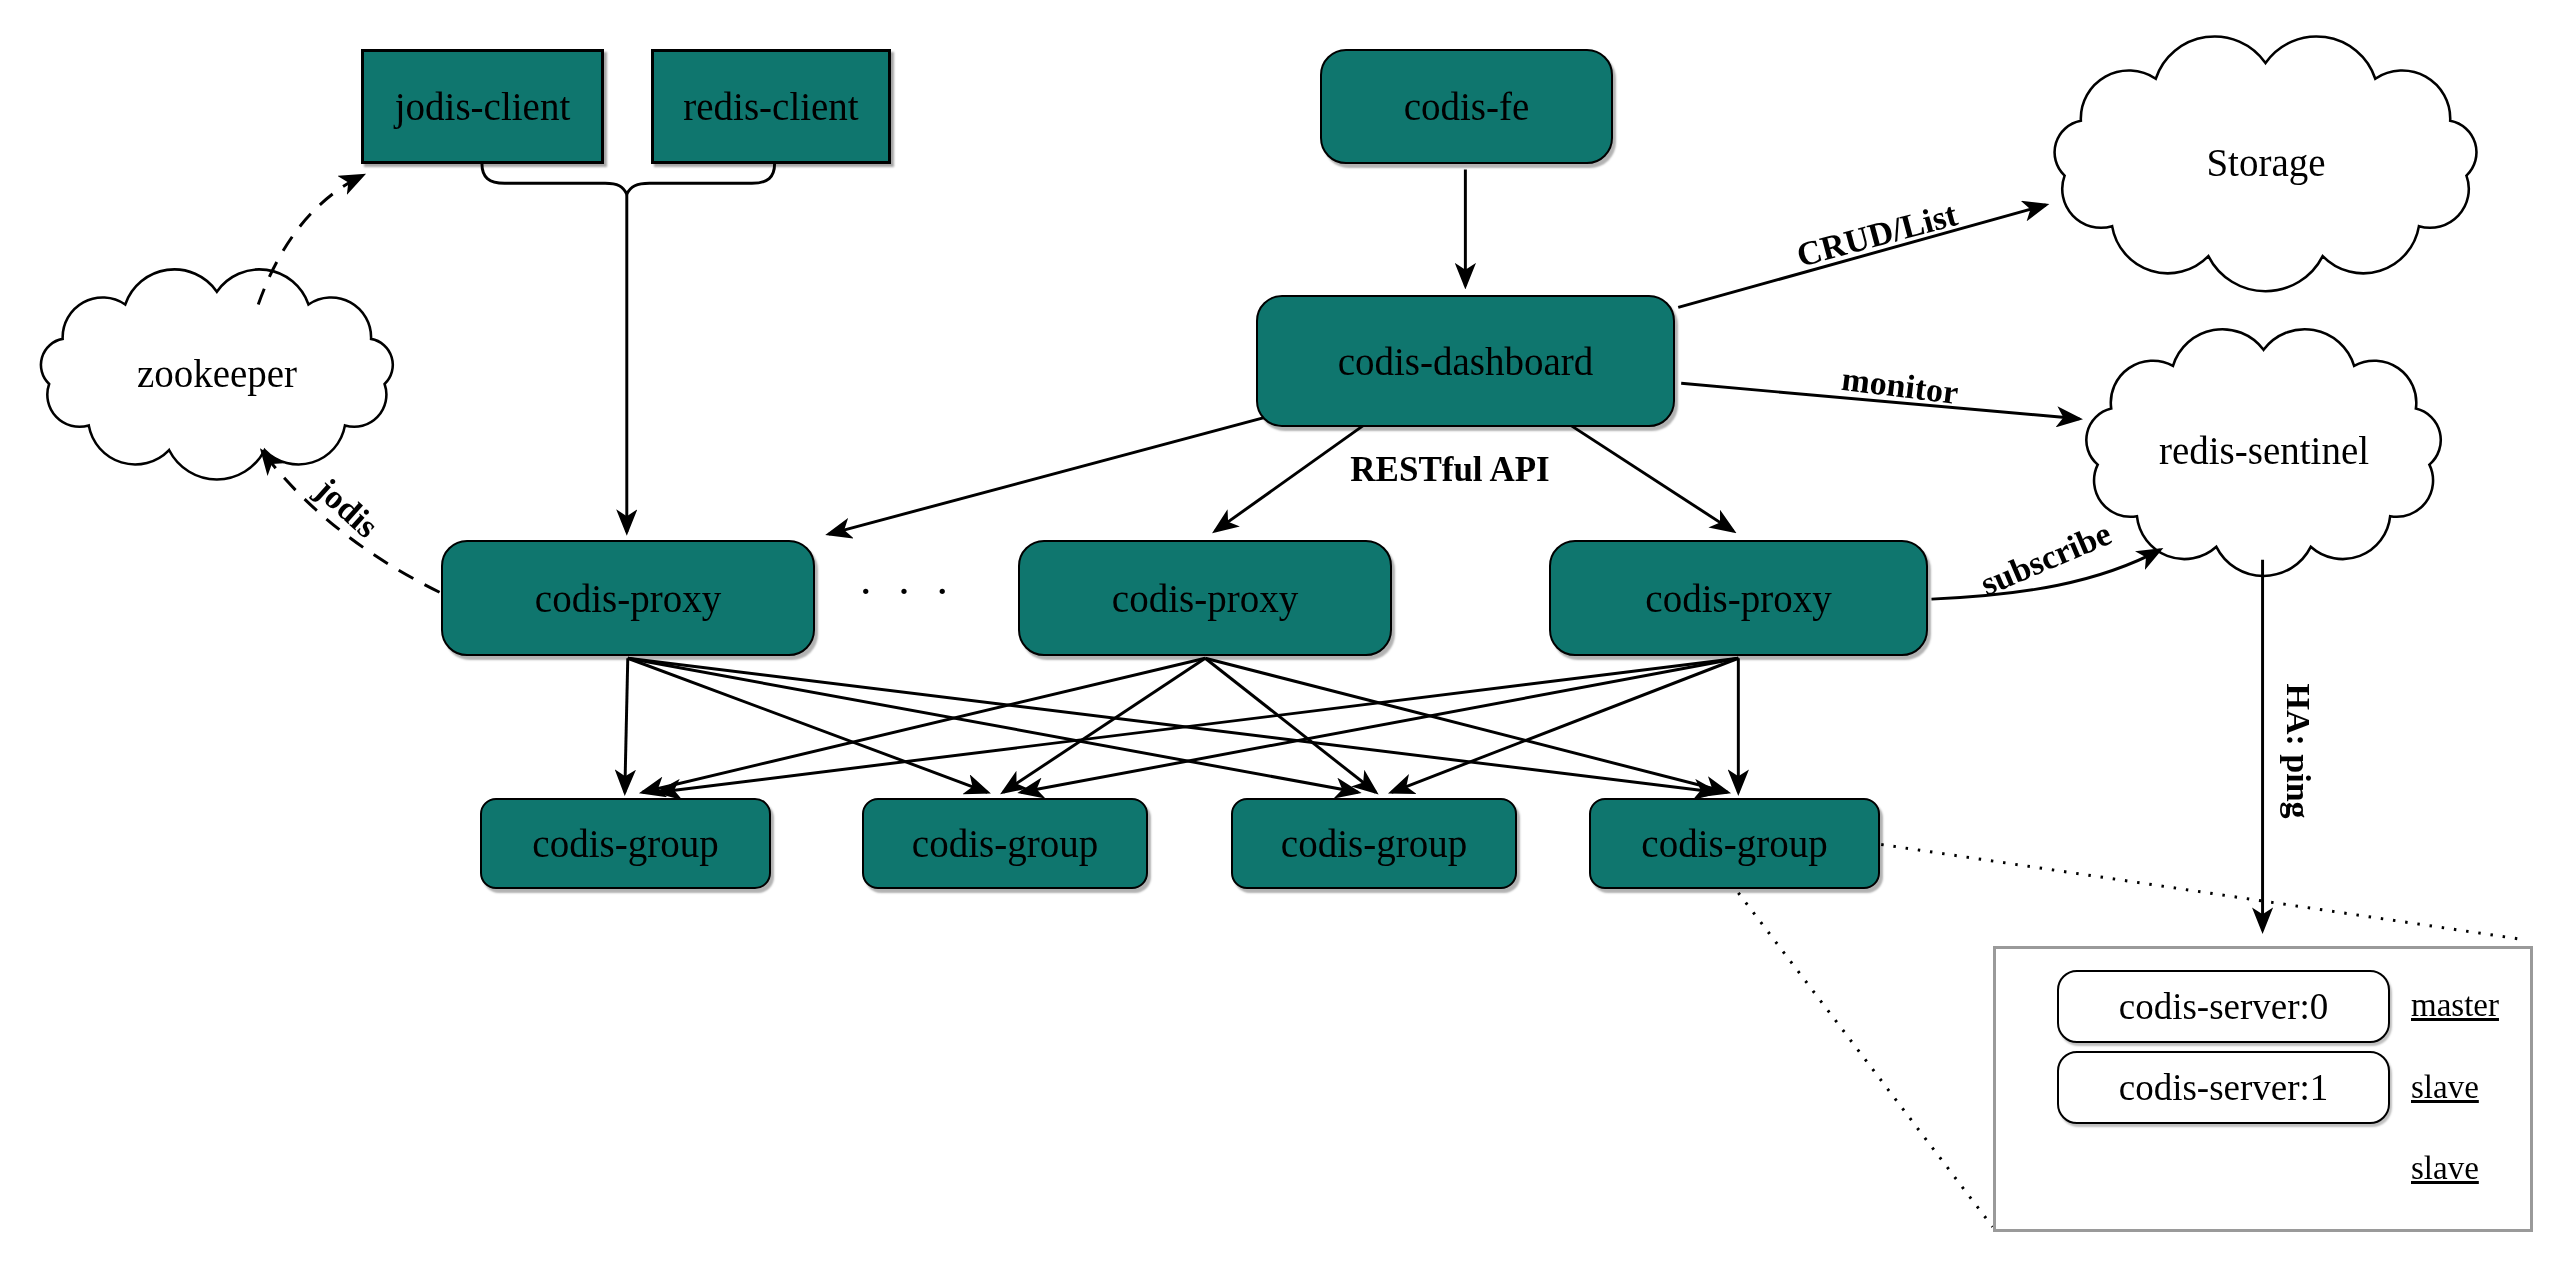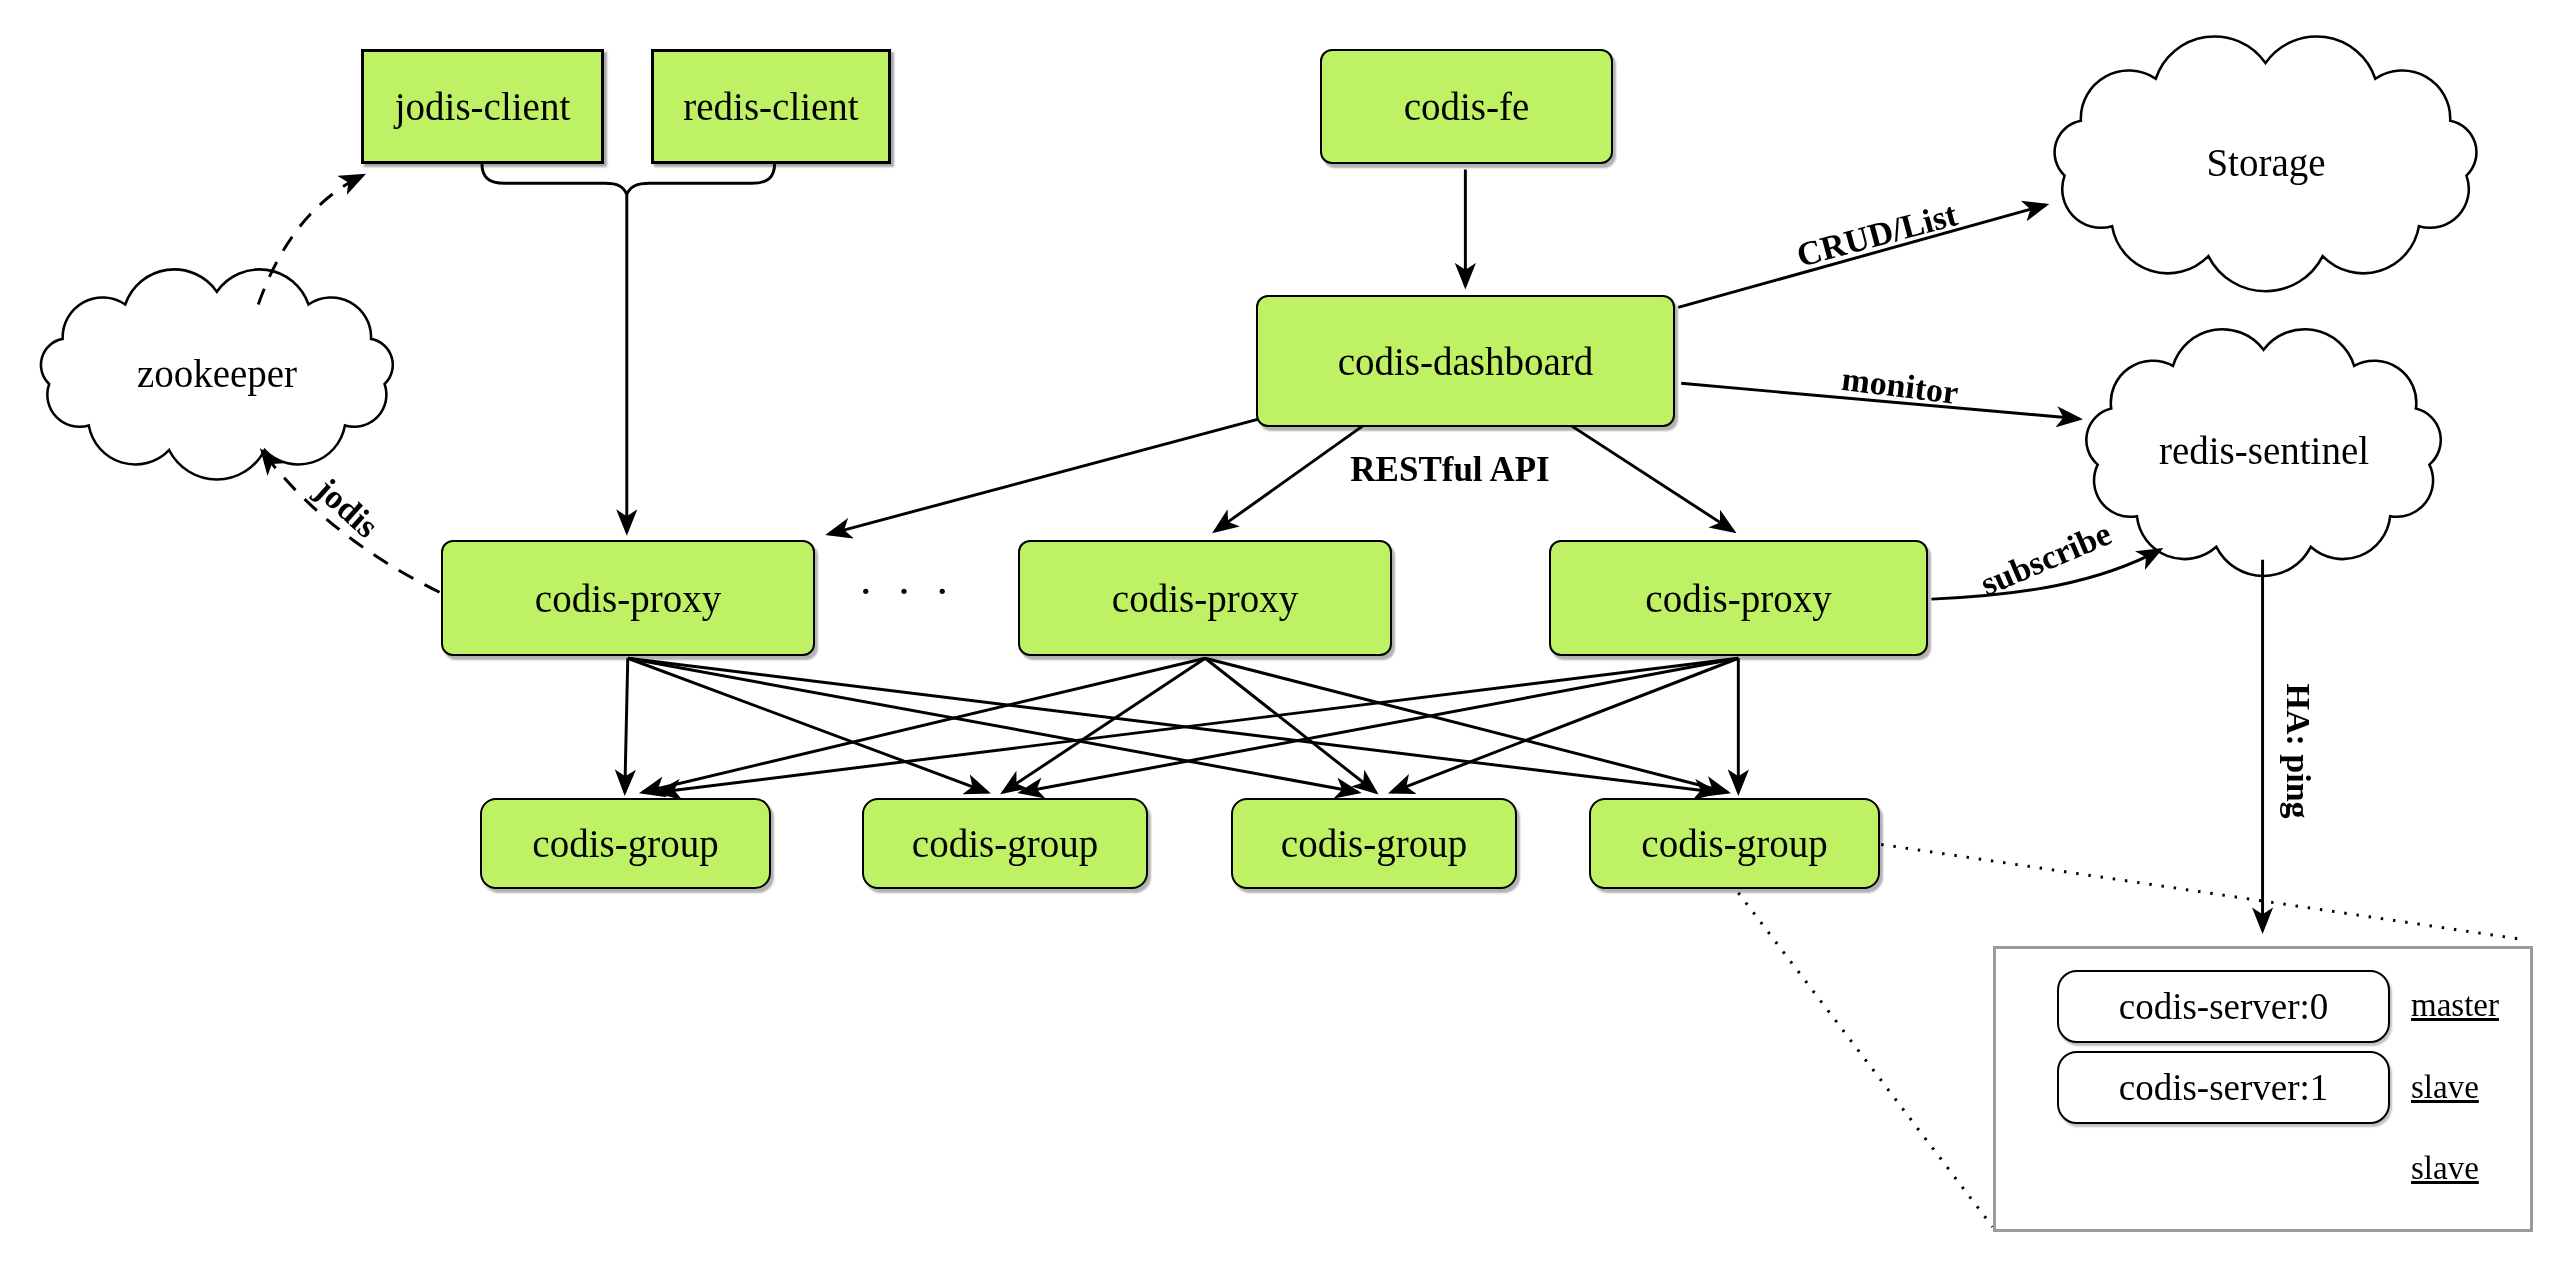--- a/index.html
+++ b/index.html
@@ -11,27 +11,27 @@
     overflow:hidden;
   }
   svg.overlay{position:absolute;left:0;top:0;width:2576px;height:1283px;z-index:1;}
   .edge{fill:none;stroke:#000;stroke-width:3;stroke-linejoin:round;}
   .dashed{stroke-dasharray:17 13;}
   .dotted{stroke-dasharray:2.5 10;stroke-linecap:butt;}
   .cloud{fill:#fff;stroke:#000;stroke-width:2.6;}
   .brace{fill:none;stroke:#000;stroke-width:3;}
 
   .node{
-    position:absolute;z-index:2;background:#bef264;
+    position:absolute;z-index:2;background:#0f766e;
     display:flex;align-items:center;justify-content:center;
     font-size:39px;color:#000;white-space:nowrap;
     box-sizing:border-box;
   }
   .sq{border:3.2px solid #000;box-shadow:3px 3px 2px rgba(0,0,0,0.35);}
-  .rd{border:2.6px solid #000;border-radius:12px;box-shadow:3px 4px 2px rgba(0,0,0,0.30);}
+  .rd{border:2.6px solid #000;border-radius:26px;box-shadow:3px 4px 2px rgba(0,0,0,0.30);}
   .lbl{
     position:absolute;z-index:3;color:#000;white-space:nowrap;
     transform:translate(-50%,-50%);
   }
   .cloud-lbl{font-size:39px;text-align:right;}
   .dots{font-size:45px;letter-spacing:6px;}
   .edge-lbl{font-weight:bold;font-size:34px;}
   .container-box{
     position:absolute;z-index:2;background:#fff;
     border:3px solid #9a9a9a;box-sizing:border-box;

